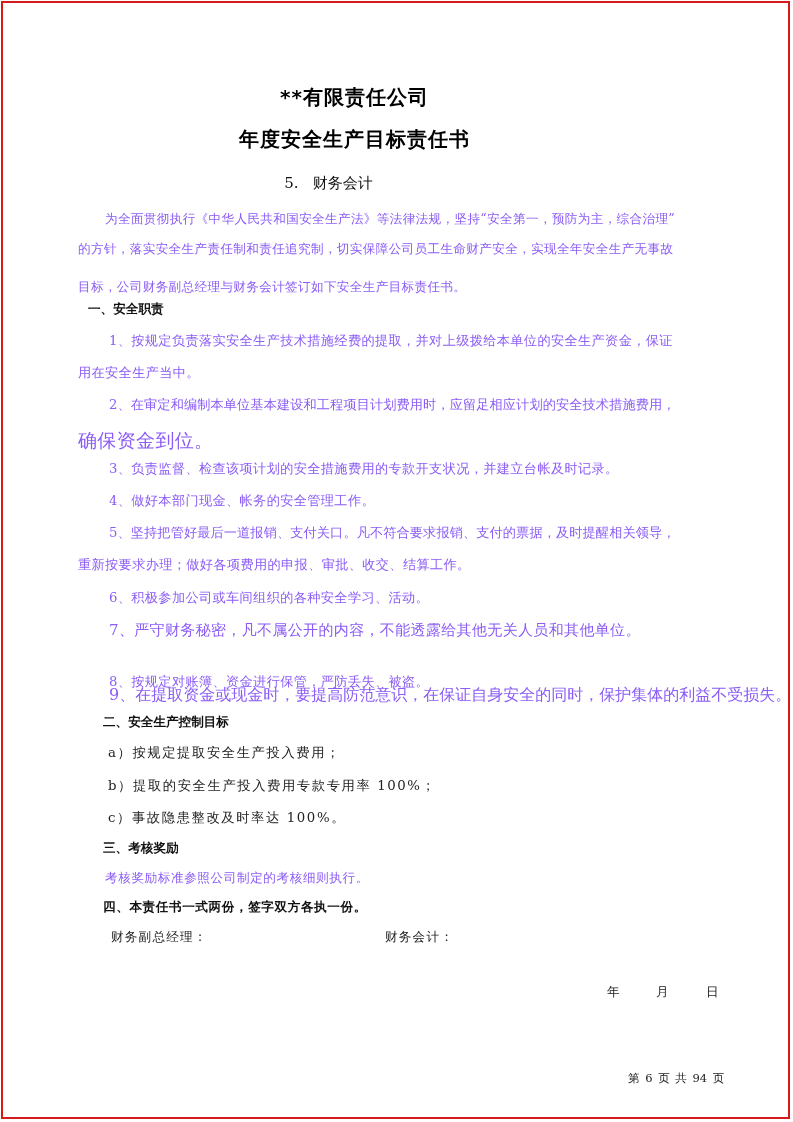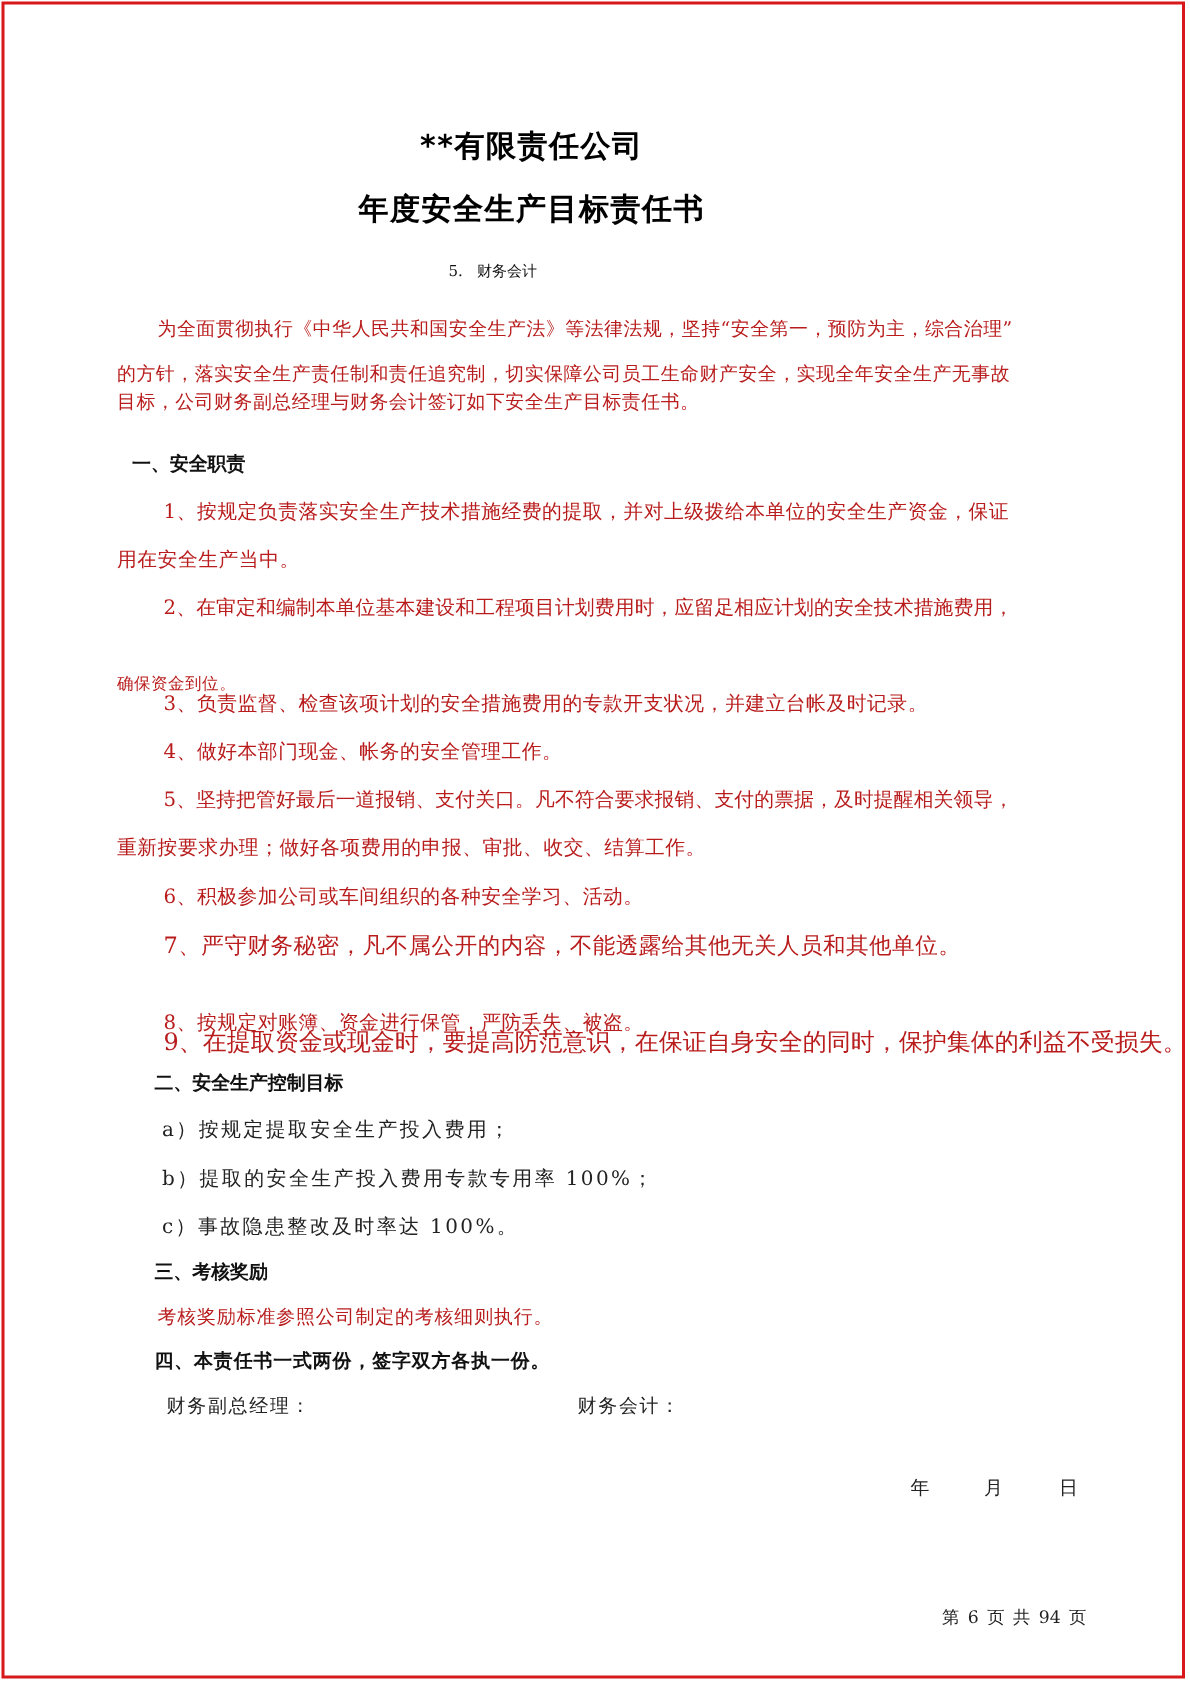--- a/index.html
+++ b/index.html
@@ -3,22 +3,22 @@
 <meta charset="utf-8">
 <style>
   html, body { margin: 0; padding: 0; background: #ffffff; }
   body { width: 793px; height: 1122px; position: relative; overflow: hidden;
          font-family: "DejaVu Serif", "Liberation Serif", serif; color: #1a1a1a; }
   .page { position: absolute; left: 1px; top: 1px; width: 789px; height: 1118px;
           border: 2px solid #d7191c; box-sizing: border-box; border-right-width: 2px; }
   .abs { position: absolute; white-space: nowrap; }
   .title { left: 0; width: 709px; text-align: center; font-weight: bold;
            font-family: "DejaVu Sans", "Liberation Sans", sans-serif; font-size: 20px; letter-spacing: 1px; color: #000; }
-  .subtitle { left: 0; width: 657px; text-align: center; font-size: 10px; color: #111; }
-  .body-line { font-size: 12.6px; letter-spacing: 0.35px; color: #b91c1c; }
+  .subtitle { left: 0; width: 657px; text-align: center; font-size: 15px; color: #111; }
+  .body-line { font-size: 12.6px; letter-spacing: 0.35px; color: #8b5cf6; }
   .heading { font-size: 12.6px; font-weight: bold; color: #111;
              font-family: "DejaVu Sans", "Liberation Sans", sans-serif; }
   .goal { font-size: 13.3px; letter-spacing: 1.6px; color: #222; }
   .sig { font-size: 12.6px; letter-spacing: 1.2px; color: #222; }
   .date { font-size: 12.6px; color: #222; }
   .footer { font-size: 11.5px; color: #222; word-spacing: 2px; }
 </style>
 </head>
 <body>
 
@@ -26,29 +26,29 @@
 
 <div class="abs title" style="top:84px;">**有限责任公司</div>
 <div class="abs title" style="top:126px;">年度安全生产目标责任书</div>
 
 <div class="abs subtitle" style="top:174px;">
   <span>5.</span>&nbsp;&nbsp;&nbsp;<span style="font-family:'DejaVu Sans','Liberation Sans',sans-serif;">财务会计</span>
 </div>
 
 <div class="abs body-line" style="left:105px; top:211px;">为全面贯彻执行《中华人民共和国安全生产法》等法律法规，坚持“安全第一，预防为主，综合治理”</div>
 <div class="abs body-line" style="left:78px; top:241px;">的方针，落实安全生产责任制和责任追究制，切实保障公司员工生命财产安全，实现全年安全生产无事故</div>
-<div class="abs body-line" style="left:78px; top:260px;text-align:center;">目标，公司财务副总经理与财务会计签订如下安全生产目标责任书。</div>
+<div class="abs body-line" style="left:78px; top:279px;text-align:center;">目标，公司财务副总经理与财务会计签订如下安全生产目标责任书。</div>
 
 <div class="abs heading" style="left:88px; top:301px;">一、安全职责</div>
 
 <div class="abs body-line" style="left:109px; top:332px; font-size:13.2px;">1、按规定负责落实安全生产技术措施经费的提取，并对上级拨给本单位的安全生产资金，保证</div>
 <div class="abs body-line" style="left:78px; top:364px; font-size:13.2px;">用在安全生产当中。</div>
 
 <div class="abs body-line" style="left:109px; top:396px; font-size:13.2px; letter-spacing:0.1px;">2、在审定和编制本单位基本建设和工程项目计划费用时，应留足相应计划的安全技术措施费用，</div>
-<div class="abs body-line" style="left:78px; top:428px; font-size:11px;margin-top:20px;">确保资金到位。</div>
+<div class="abs body-line" style="left:78px; top:428px; font-size:19px;">确保资金到位。</div>
 
 <div class="abs body-line" style="left:109px; top:460px; font-size:13.2px;">3、负责监督、检查该项计划的安全措施费用的专款开支状况，并建立台帐及时记录。</div>
 <div class="abs body-line" style="left:109px; top:492px; font-size:13.2px;">4、做好本部门现金、帐务的安全管理工作。</div>
 
 <div class="abs body-line" style="left:109px; top:524px; font-size:13.2px; letter-spacing:0.1px;">5、坚持把管好最后一道报销、支付关口。凡不符合要求报销、支付的票据，及时提醒相关领导，</div>
 <div class="abs body-line" style="left:78px; top:556px; font-size:13.2px;">重新按要求办理；做好各项费用的申报、审批、收交、结算工作。</div>
 
 <div class="abs body-line" style="left:109px; top:589px; font-size:13.2px;">6、积极参加公司或车间组织的各种安全学习、活动。</div>
 <div class="abs body-line" style="left:109px; top:621px; font-size:15px;">7、严守财务秘密，凡不属公开的内容，不能透露给其他无关人员和其他单位。</div>
 <div class="abs body-line" style="left:109px; top:653px; font-size:13.2px;margin-top:20px;">8、按规定对账簿、资金进行保管，严防丢失、被盗。</div>

